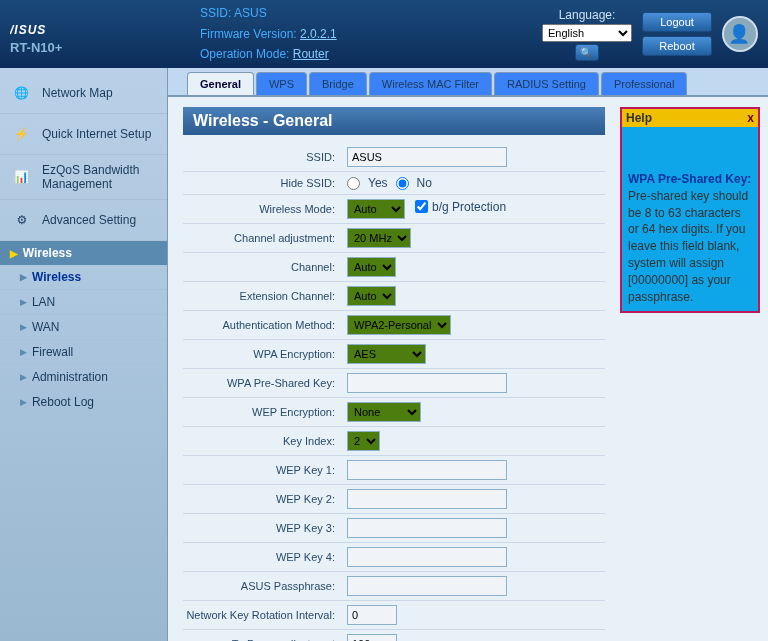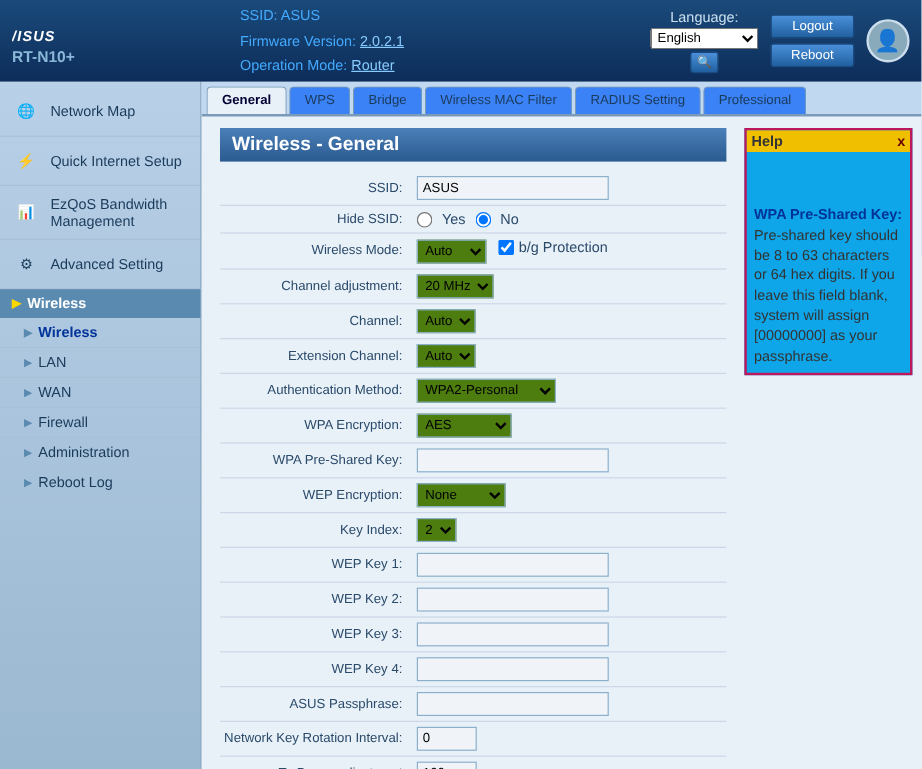--- a/index.html
+++ b/index.html
@@ -164,20 +164,21 @@
       border-radius: 4px 4px 0 0;
       background: #3b82f6;
       color: #1a3a5a;
       margin-right: 2px;
       font-size: 11px;
     }
     .tab.active {
       background: #e8f0f8;
       font-weight: bold;
       color: #003;
+      margin-left: 15px;
     }
 
     
     #form-area {
       flex: 1;
       padding: 0;
       overflow-y: auto;
       display: flex;
       gap: 0;
     }
@@ -424,21 +425,21 @@
             <td class="label">Extension Channel:</td>
             <td class="value">
               <select class="form-select">
                 <option>Auto</option><option>1</option><option>6</option><option>11</option>
               </select>
             </td>
           </tr>
           <tr>
             <td class="label">Authentication Method:</td>
             <td class="value">
-              <select class="form-select" style="width:116px">
+              <select class="form-select" style="width:104px">
                 <option>WPA2-Personal</option><option>WPA-Personal</option><option>WPA2-Enterprise</option><option>WEP</option><option>Open System</option>
               </select>
             </td>
           </tr>
           <tr>
             <td class="label">WPA Encryption:</td>
             <td class="value">
               <select class="form-select">
                 <option>AES</option><option>TKIP</option><option>TKIP+AES</option>
               </select>

